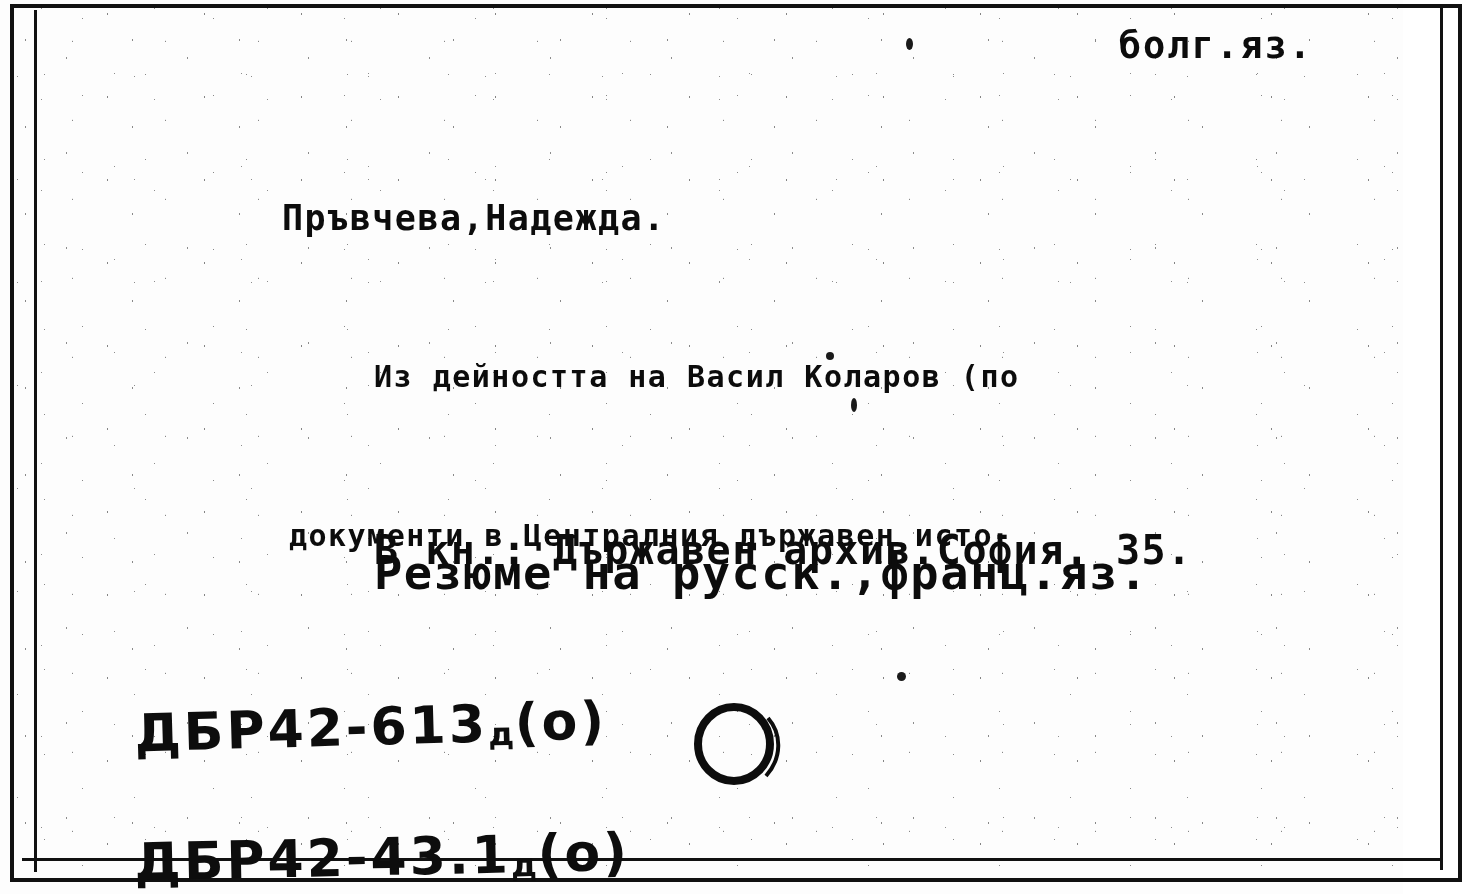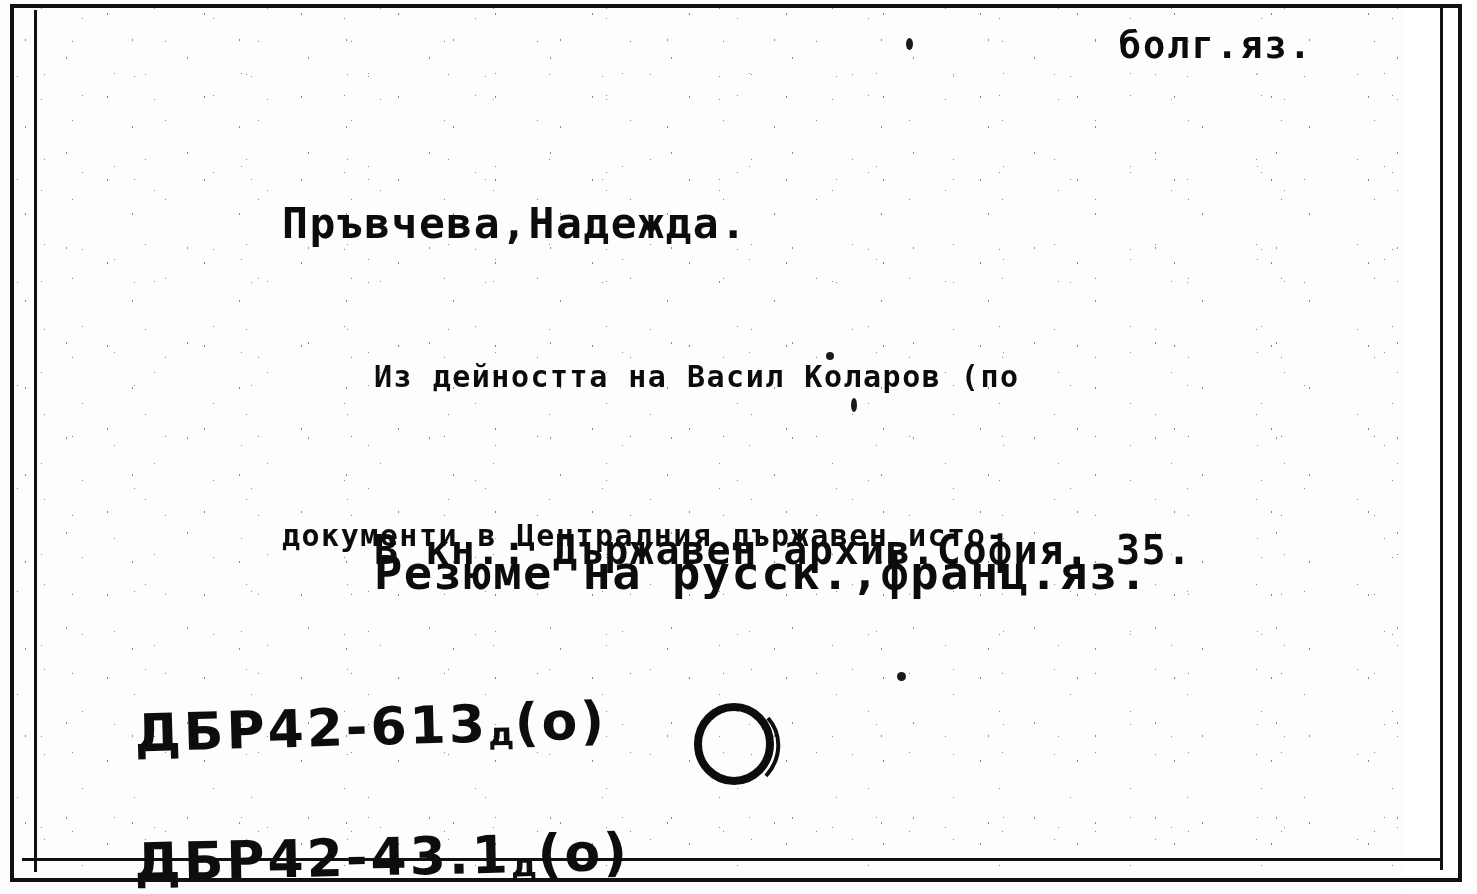--- a/index.html
+++ b/index.html
@@ -13,20 +13,21 @@
     overflow: hidden;
     font-family: "DejaVu Sans Mono", monospace;
   }
 
   #card {
     position: relative;
     width: 1403px;
     height: 894px;
     background: #fdfdfd;
     box-sizing: border-box;
+    text-align: center;
   }
 
   
   #speckle {
     position: absolute;
     inset: 0;
     pointer-events: none;
     opacity: 0.55;
     background-image:
       radial-gradient(circle at 11% 17%, #222 0.7px, transparent 0.8px),
@@ -95,21 +96,21 @@
     font-size: 37px;
     letter-spacing: 2px;
     font-weight: 700;
     color: #0c0c0c;
     font-family: "DejaVu Sans Mono", monospace;
   }
 
   #author-line {
     left: 282px;
     top: 198px;
-    font-size: 43px;
+    font-size: 35px;
     font-weight: 700;
   }
 
   #title-block {
     left: 282px;
     top: 244px;
     font-size: 30px;
     font-weight: 700;
     line-height: 53px;
   }

